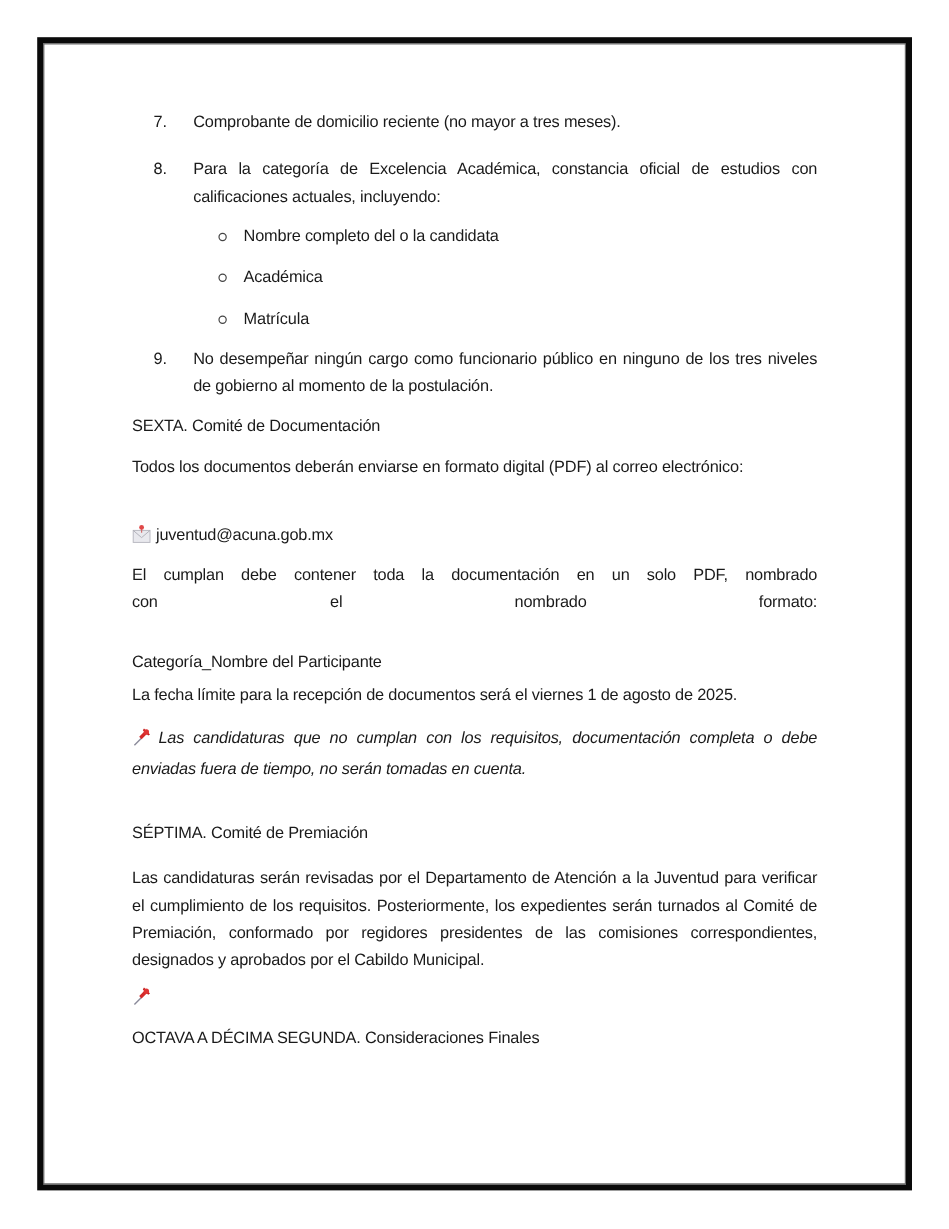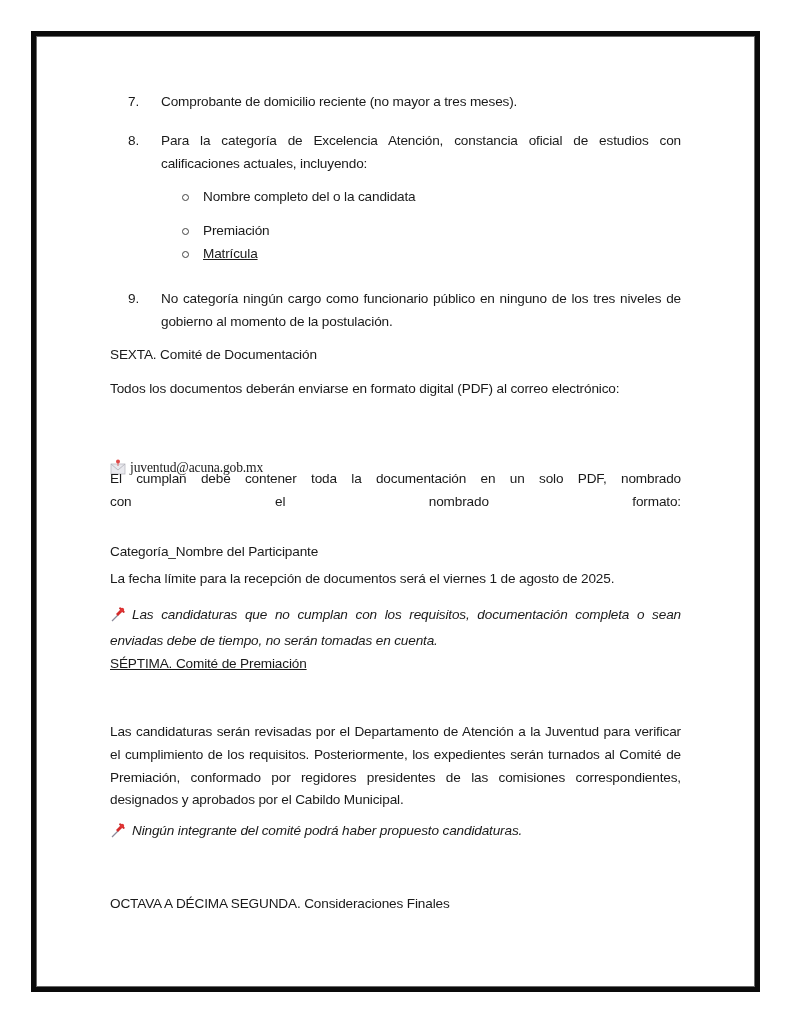--- a/index.html
+++ b/index.html
@@ -39,46 +39,46 @@
 
 <div class="doc">
 
   <div class="num-item" style="top:90px;">
     <span class="num">7.</span>
     <span class="txt">Comprobante de domicilio reciente (no mayor a tres meses).</span>
   </div>
 
   <div class="num-item" style="top:129px;">
     <span class="num">8.</span>
-    <span class="txt">Para la categoría de Excelencia Atención, constancia oficial de estudios con calificaciones actuales, incluyendo:</span>
+    <span class="txt">Para la categoría de Excelencia Académica, constancia oficial de estudios con calificaciones actuales, incluyendo:</span>
   </div>
 
   <div class="bullet-item" style="top:185px;">
     <span class="dot"></span>
     <span class="txt">Nombre completo del o la candidata</span>
   </div>
   <div class="bullet-item" style="top:219px;">
     <span class="dot"></span>
-    <span class="txt">Premiación</span>
+    <span class="txt">Académica</span>
   </div>
-  <div class="bullet-item" style="top:242px;text-decoration:underline;">
+  <div class="bullet-item" style="top:254px;">
     <span class="dot"></span>
     <span class="txt">Matrícula</span>
   </div>
 
   <div class="num-item" style="top:287px;">
     <span class="num">9.</span>
-    <span class="txt">No categoría ningún cargo como funcionario público en ninguno de los tres niveles de gobierno al momento de la postulación.</span>
+    <span class="txt">No desempeñar ningún cargo como funcionario público en ninguno de los tres niveles de gobierno al momento de la postulación.</span>
   </div>
 
   <div class="line-block" style="top:343px;">SEXTA. Comité de Documentación</div>
 
   <div class="line-block justify" style="top:377px;">Todos los documentos deberán enviarse en formato digital (PDF) al correo electrónico:</div>
 
-  <div class="line-block" style="top:456px;font-family:Liberation Serif, serif;">
+  <div class="line-block" style="top:434px;">
     <span class="icon-inline">
       <svg width="16" height="16" viewBox="0 0 16 16">
         <rect x="1" y="5" width="14" height="10" fill="#e9e9ee" stroke="#b8b8c0" stroke-width="0.8"></rect>
         <path d="M1 5 L8 11 L15 5" fill="none" stroke="#b0b0b8" stroke-width="0.8"></path>
         <line x1="8" y1="2" x2="8" y2="7" stroke="#d07070" stroke-width="1"></line>
         <circle cx="8" cy="2.5" r="2" fill="#e04848"></circle>
       </svg>
     </span><span>juventud@acuna.gob.mx</span>
   </div>
 
@@ -89,33 +89,33 @@
   <div class="line-block justify" style="top:546px;margin-top:21px;">La fecha límite para la recepción de documentos será el viernes 1 de agosto de 2025.</div>
 
   <div class="line-block justify italic" style="top:603px;">
     <span class="icon-inline">
       <svg width="18" height="16" viewBox="0 0 18 16">
         <line x1="2" y1="15" x2="8" y2="9" stroke="#8a8a9a" stroke-width="1.2"></line>
         <path d="M6 8 L11 3 L13 5 L8 10 Z" fill="#d42a2a"></path>
         <path d="M10 1 L15 6 L13.5 7 L9 2.5 Z" fill="#c01e1e"></path>
         <circle cx="12" cy="4" r="2.2" fill="#e03434"></circle>
       </svg>
-    </span><span>Las candidaturas que no cumplan con los requisitos, documentación completa o sean enviadas debe de tiempo, no serán tomadas en cuenta.</span>
+    </span><span>Las candidaturas que no cumplan con los requisitos, documentación completa o debe enviadas fuera de tiempo, no serán tomadas en cuenta.</span>
   </div>
 
-  <div class="line-block" style="top:652px;text-decoration:underline;">SÉPTIMA. Comité de Premiación</div>
+  <div class="line-block" style="top:682px;">SÉPTIMA. Comité de Premiación</div>
 
   <div class="line-block justify" style="top:694px;line-height:22.8px;margin-top:27px;">Las candidaturas serán revisadas por el Departamento de Atención a la Juventud para verificar el cumplimiento de los requisitos. Posteriormente, los expedientes serán turnados al Comité de Premiación, conformado por regidores presidentes de las comisiones correspondientes, designados y aprobados por el Cabildo Municipal.</div>
 
   <div class="line-block italic" style="top:819px;">
     <span class="icon-inline">
       <svg width="18" height="16" viewBox="0 0 18 16">
         <line x1="2" y1="15" x2="8" y2="9" stroke="#8a8a9a" stroke-width="1.2"></line>
         <path d="M6 8 L11 3 L13 5 L8 10 Z" fill="#d42a2a"></path>
         <path d="M10 1 L15 6 L13.5 7 L9 2.5 Z" fill="#c01e1e"></path>
         <circle cx="12" cy="4" r="2.2" fill="#e03434"></circle>
       </svg>
-    </span><span>Ningún integrante del comité podrá haber propuesto candidaturas.</span>
+    </span>
   </div>
 
-  <div class="line-block" style="top:892px;">OCTAVA A DÉCIMA SEGUNDA. Consideraciones Finales</div>
+  <div class="line-block" style="top:853px;">OCTAVA A DÉCIMA SEGUNDA. Consideraciones Finales</div>
 
 </div>
 
 </body></html>

